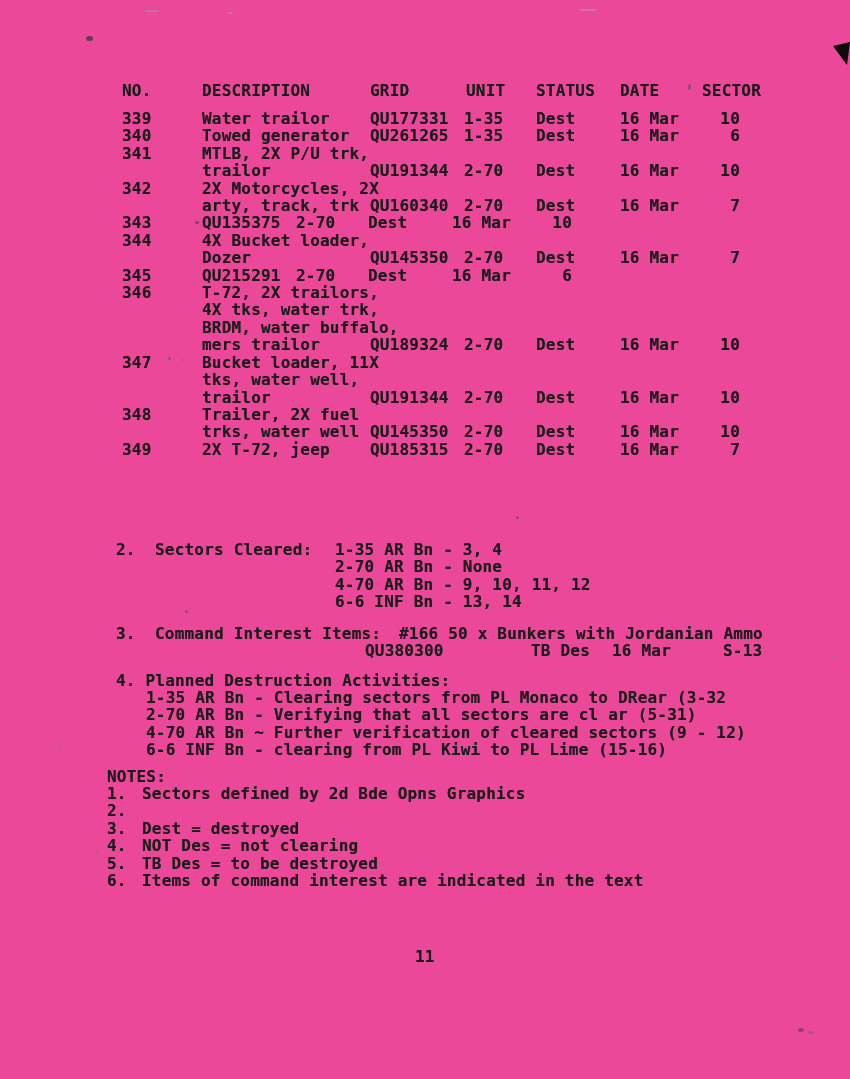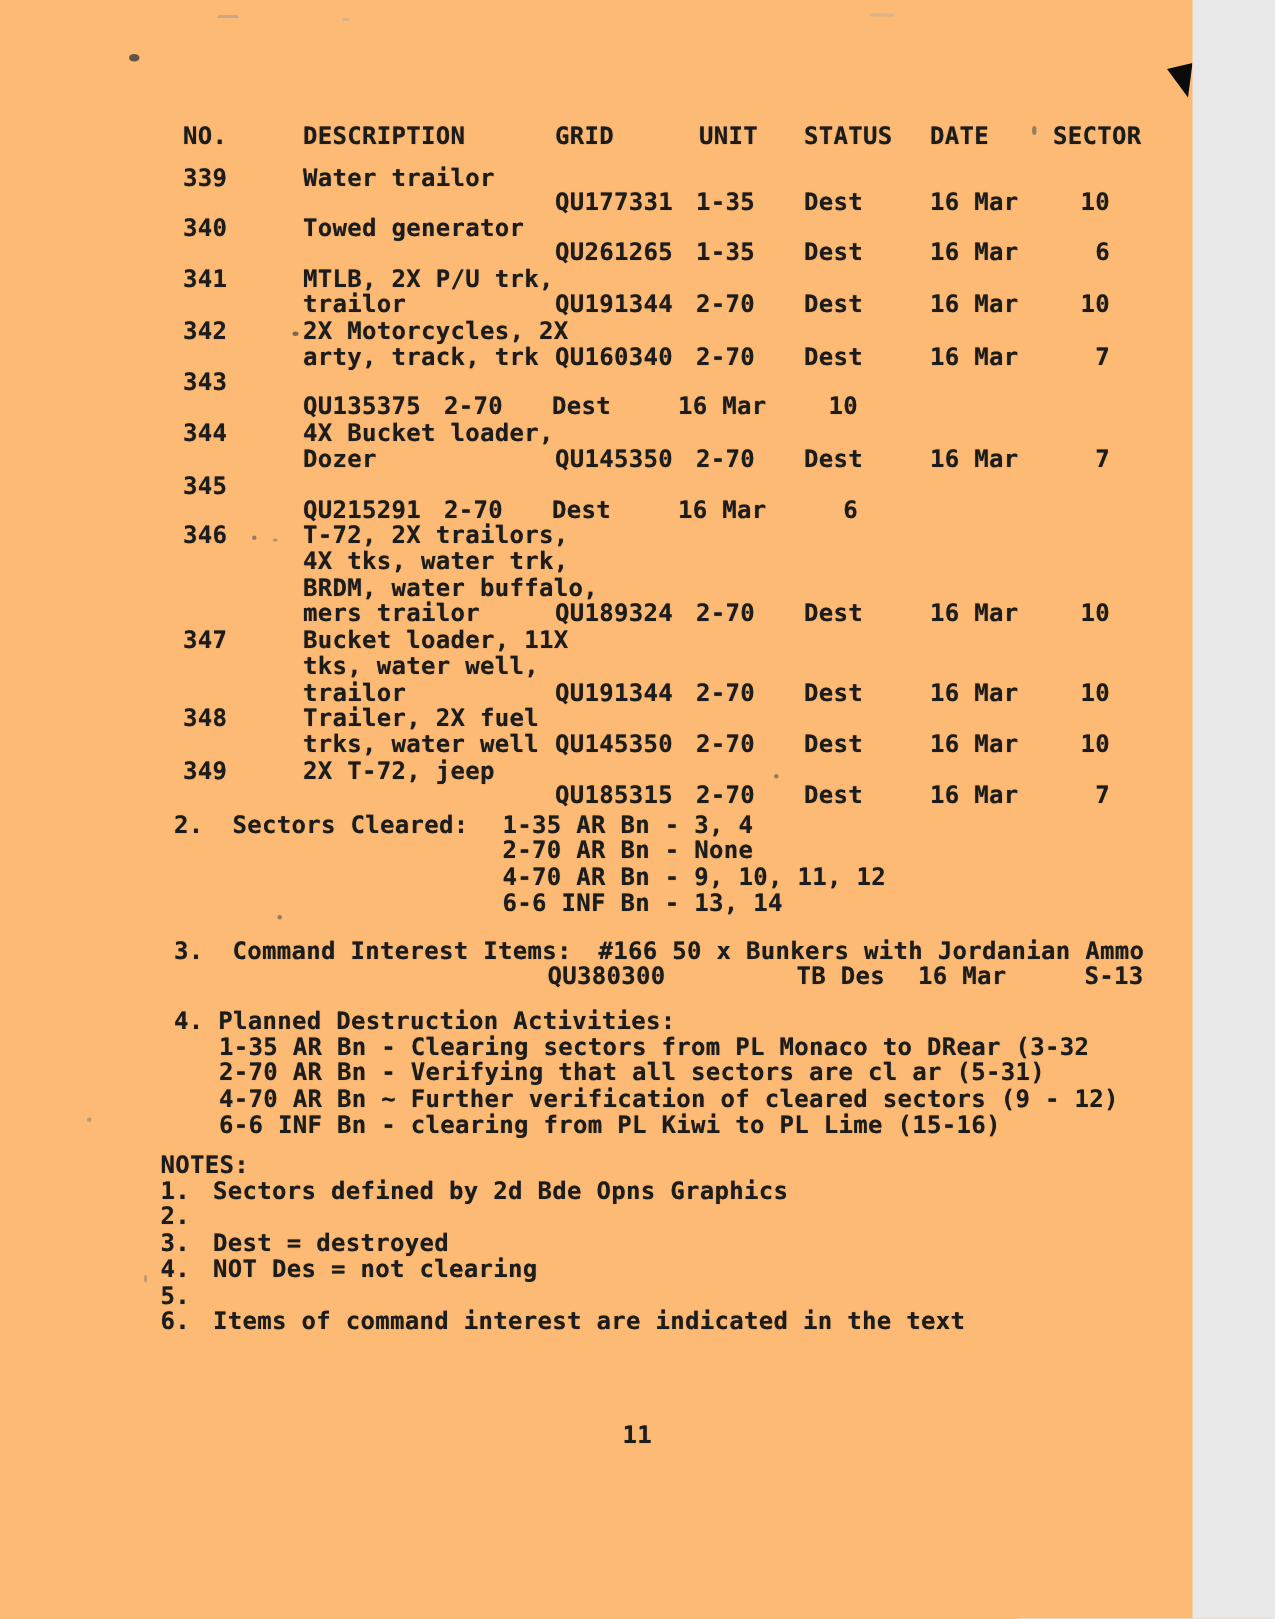--- a/index.html
+++ b/index.html
@@ -1,34 +1,34 @@
 <!DOCTYPE html>
 <html><head>
 <meta charset="utf-8">
 <style>
   html,body{margin:0;padding:0;background:#e8e8e8;}
   .page{
-    position:relative;width:748px;height:1079px;background:#fdba74;overflow:hidden;
+    position:relative;width:850px;height:1079px;background:#ec4899;overflow:hidden;
     font-family:"DejaVu Sans Mono","Liberation Mono",monospace;
     font-size:16px;line-height:17.4px;letter-spacing:0.2px;font-weight:700;
-    color:#1c1c1c;text-shadow:0 0 0.6px rgba(40,40,40,0.65);padding-left:47px;
+    color:#1c1c1c;text-shadow:0 0 0.6px rgba(40,40,40,0.65);
   }
   .abs{position:absolute;white-space:pre;}
   
   #tbl-header span{position:absolute;white-space:pre;}
   #tbl-body{position:absolute;left:122px;top:110px;}
   .t-row{display:flex;align-items:flex-end;}
   .cell{white-space:pre;flex:0 0 auto;}
   .c-no{width:80px;align-self:flex-start;}
   .c-desc{width:168px;align-self:flex-start;}
   .c-grid{width:94px;}
   .c-unit{width:72px;}
   .c-status{width:84px;}
   .c-date{width:95px;}
-  .c-sector{width:25px;text-align:right;margin-top:16px;}
+  .c-sector{width:25px;text-align:right;}
   
   .sec-num{position:absolute;white-space:pre;}
   
   #notes-list{position:absolute;left:107px;top:785px;}
   .note-row{display:flex;}
   .note-num{width:35px;white-space:pre;}
   .note-text{white-space:pre;}
   
   .speck{position:absolute;border-radius:50%;}
   .tri{position:absolute;top:42px;right:0;}
@@ -197,20 +197,21 @@
         <div class="note-row">
           <div class="note-num">3.</div>
           <div class="note-text">Dest = destroyed</div>
         </div>
         <div class="note-row">
           <div class="note-num">4.</div>
           <div class="note-text">NOT Des = not clearing</div>
         </div>
         <div class="note-row">
           <div class="note-num">5.</div>
+          <div class="note-text">TB Des = to be destroyed</div>
         </div>
         <div class="note-row">
           <div class="note-num">6.</div>
           <div class="note-text">Items of command interest are indicated in the text</div>
         </div>
       </div>
   </div>
 
   <span class="abs" style="left:415px;top:948px;">11</span>
 

